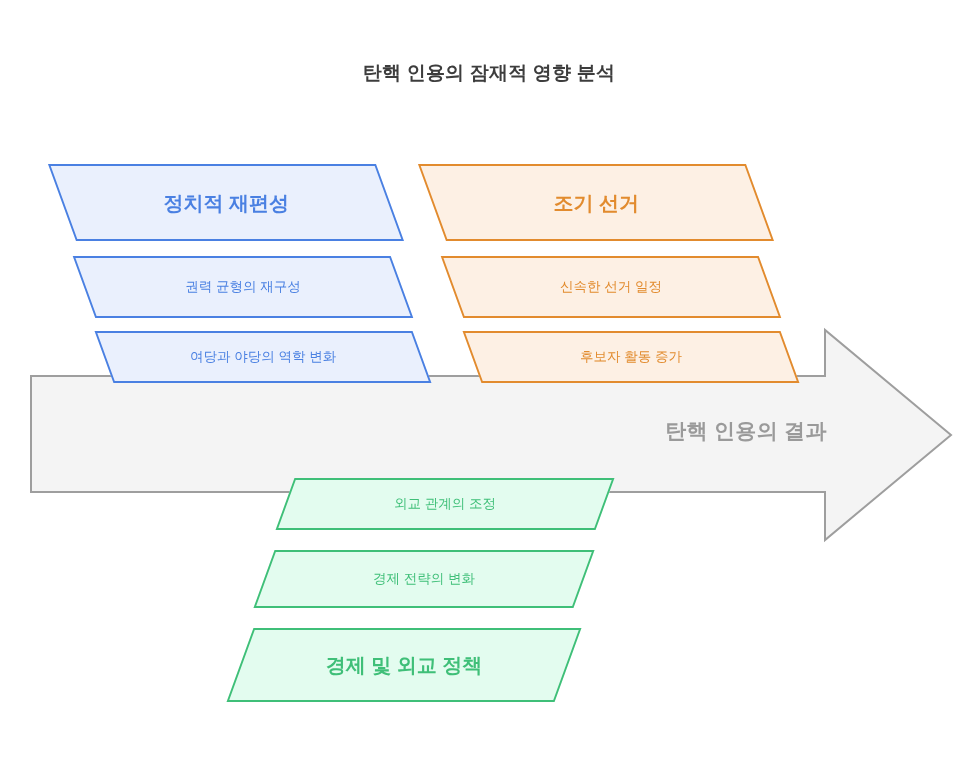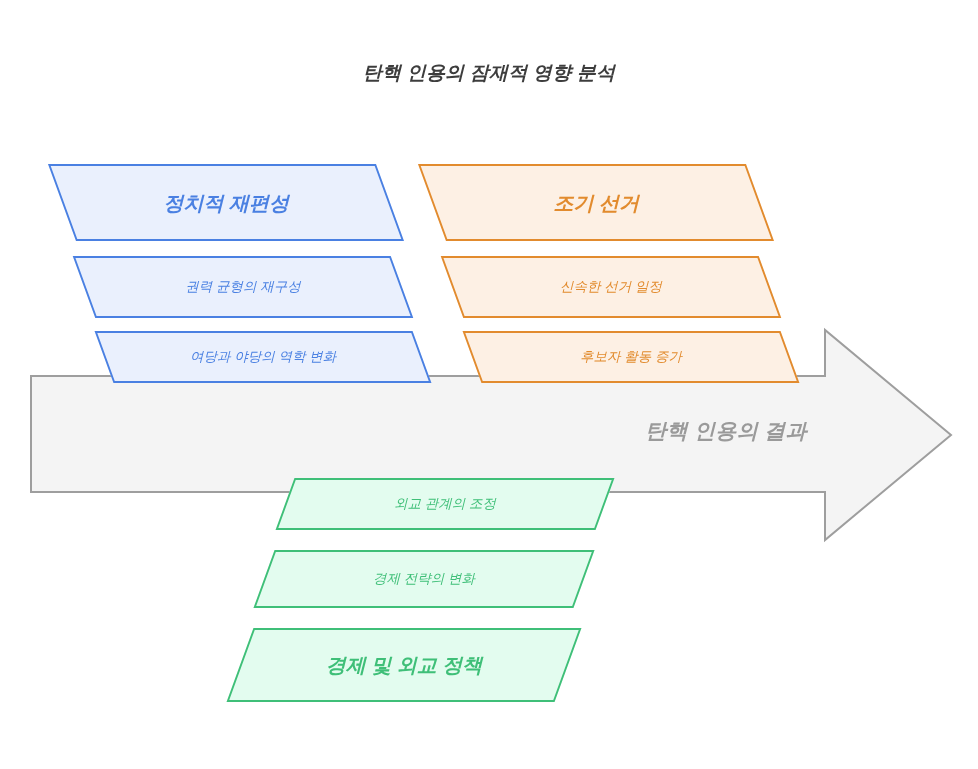--- a/index.html
+++ b/index.html
@@ -12,21 +12,20 @@
     height: 769px;
     font-family: "Liberation Sans", "DejaVu Sans", sans-serif;
     overflow: hidden;
     position: relative;
   }
 
   #canvas {
     position: relative;
     width: 822px;
     height: 769px;
-    font-style: italic;
   }
 
   .diagram-title {
     position: absolute;
     left: 0;
     top: 60px;
     width: 978px;
     text-align: center;
     font-size: 19px;
     font-weight: bold;
@@ -40,21 +39,21 @@
     left: 0;
     top: 0;
     width: 978px;
     height: 769px;
     pointer-events: none;
   }
   .arrow-layer svg { display:block; }
 
   .arrow-label {
     position: absolute;
-    left: 616px;
+    left: 636px;
     top: 417px;
     width: 220px;
     text-align: center;
     font-size: 21px;
     font-weight: bold;
     color: #9a9a9a;
     letter-spacing: 0.3px;
   }
 
   

